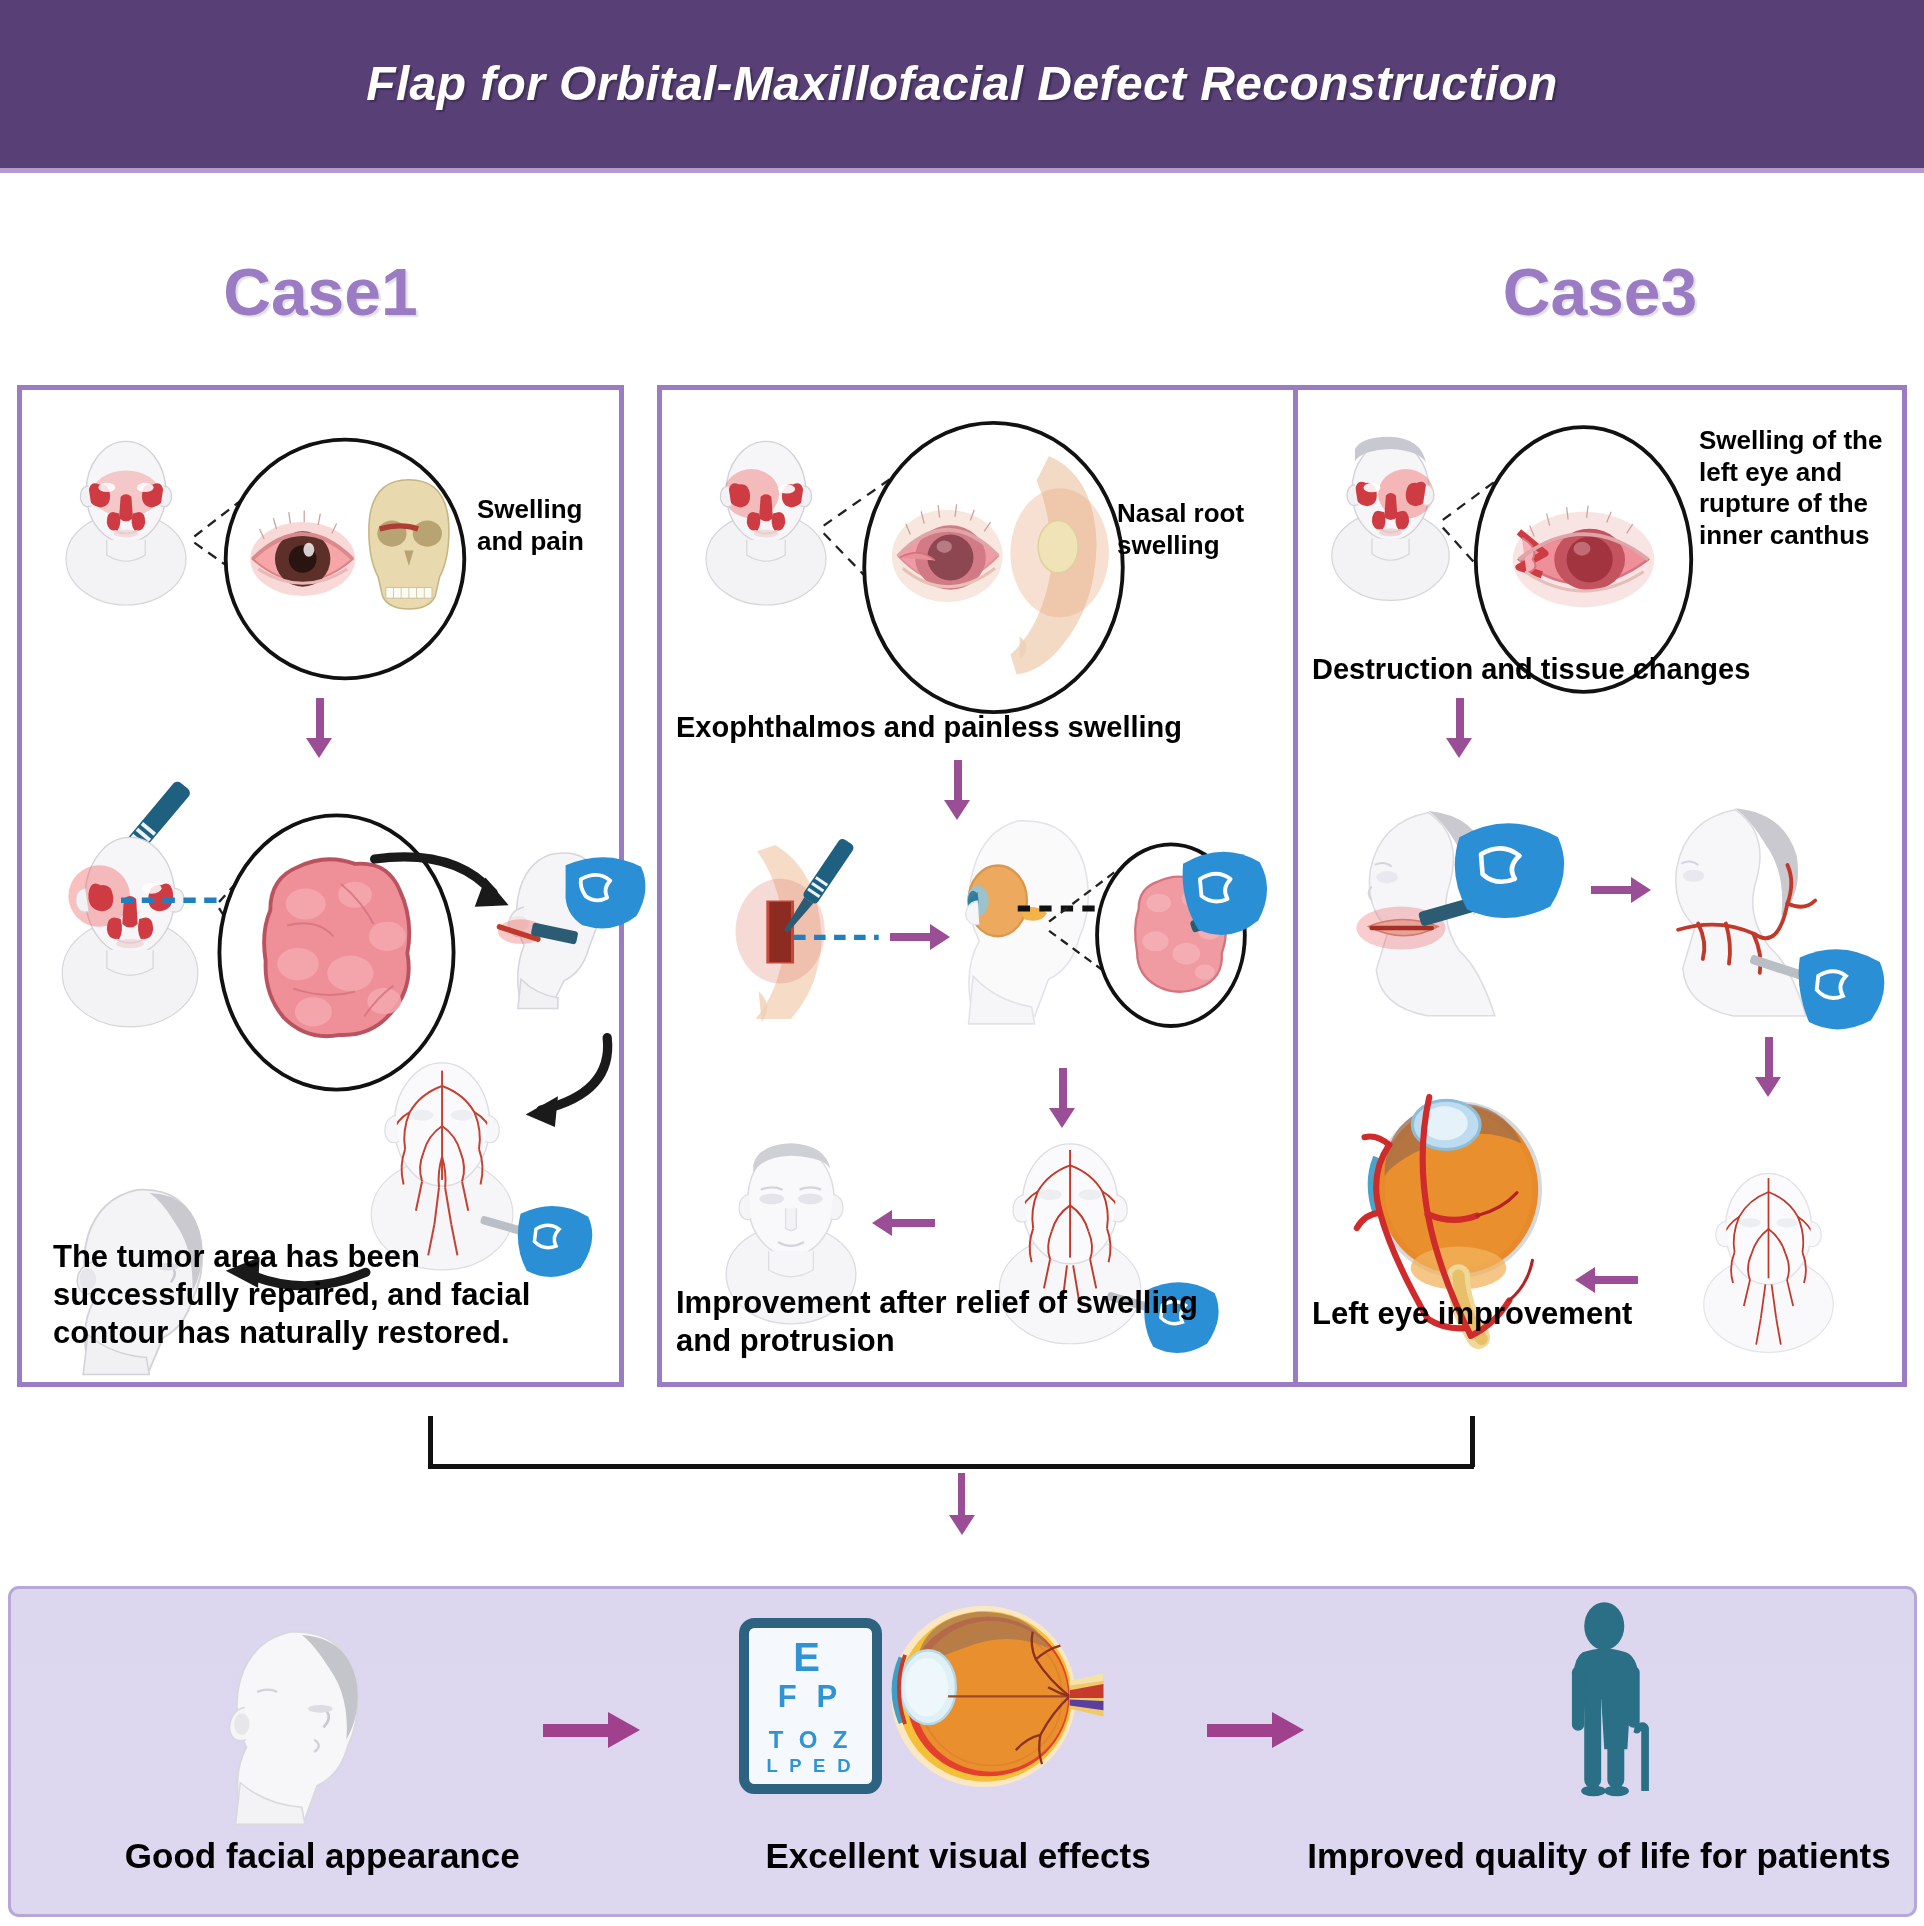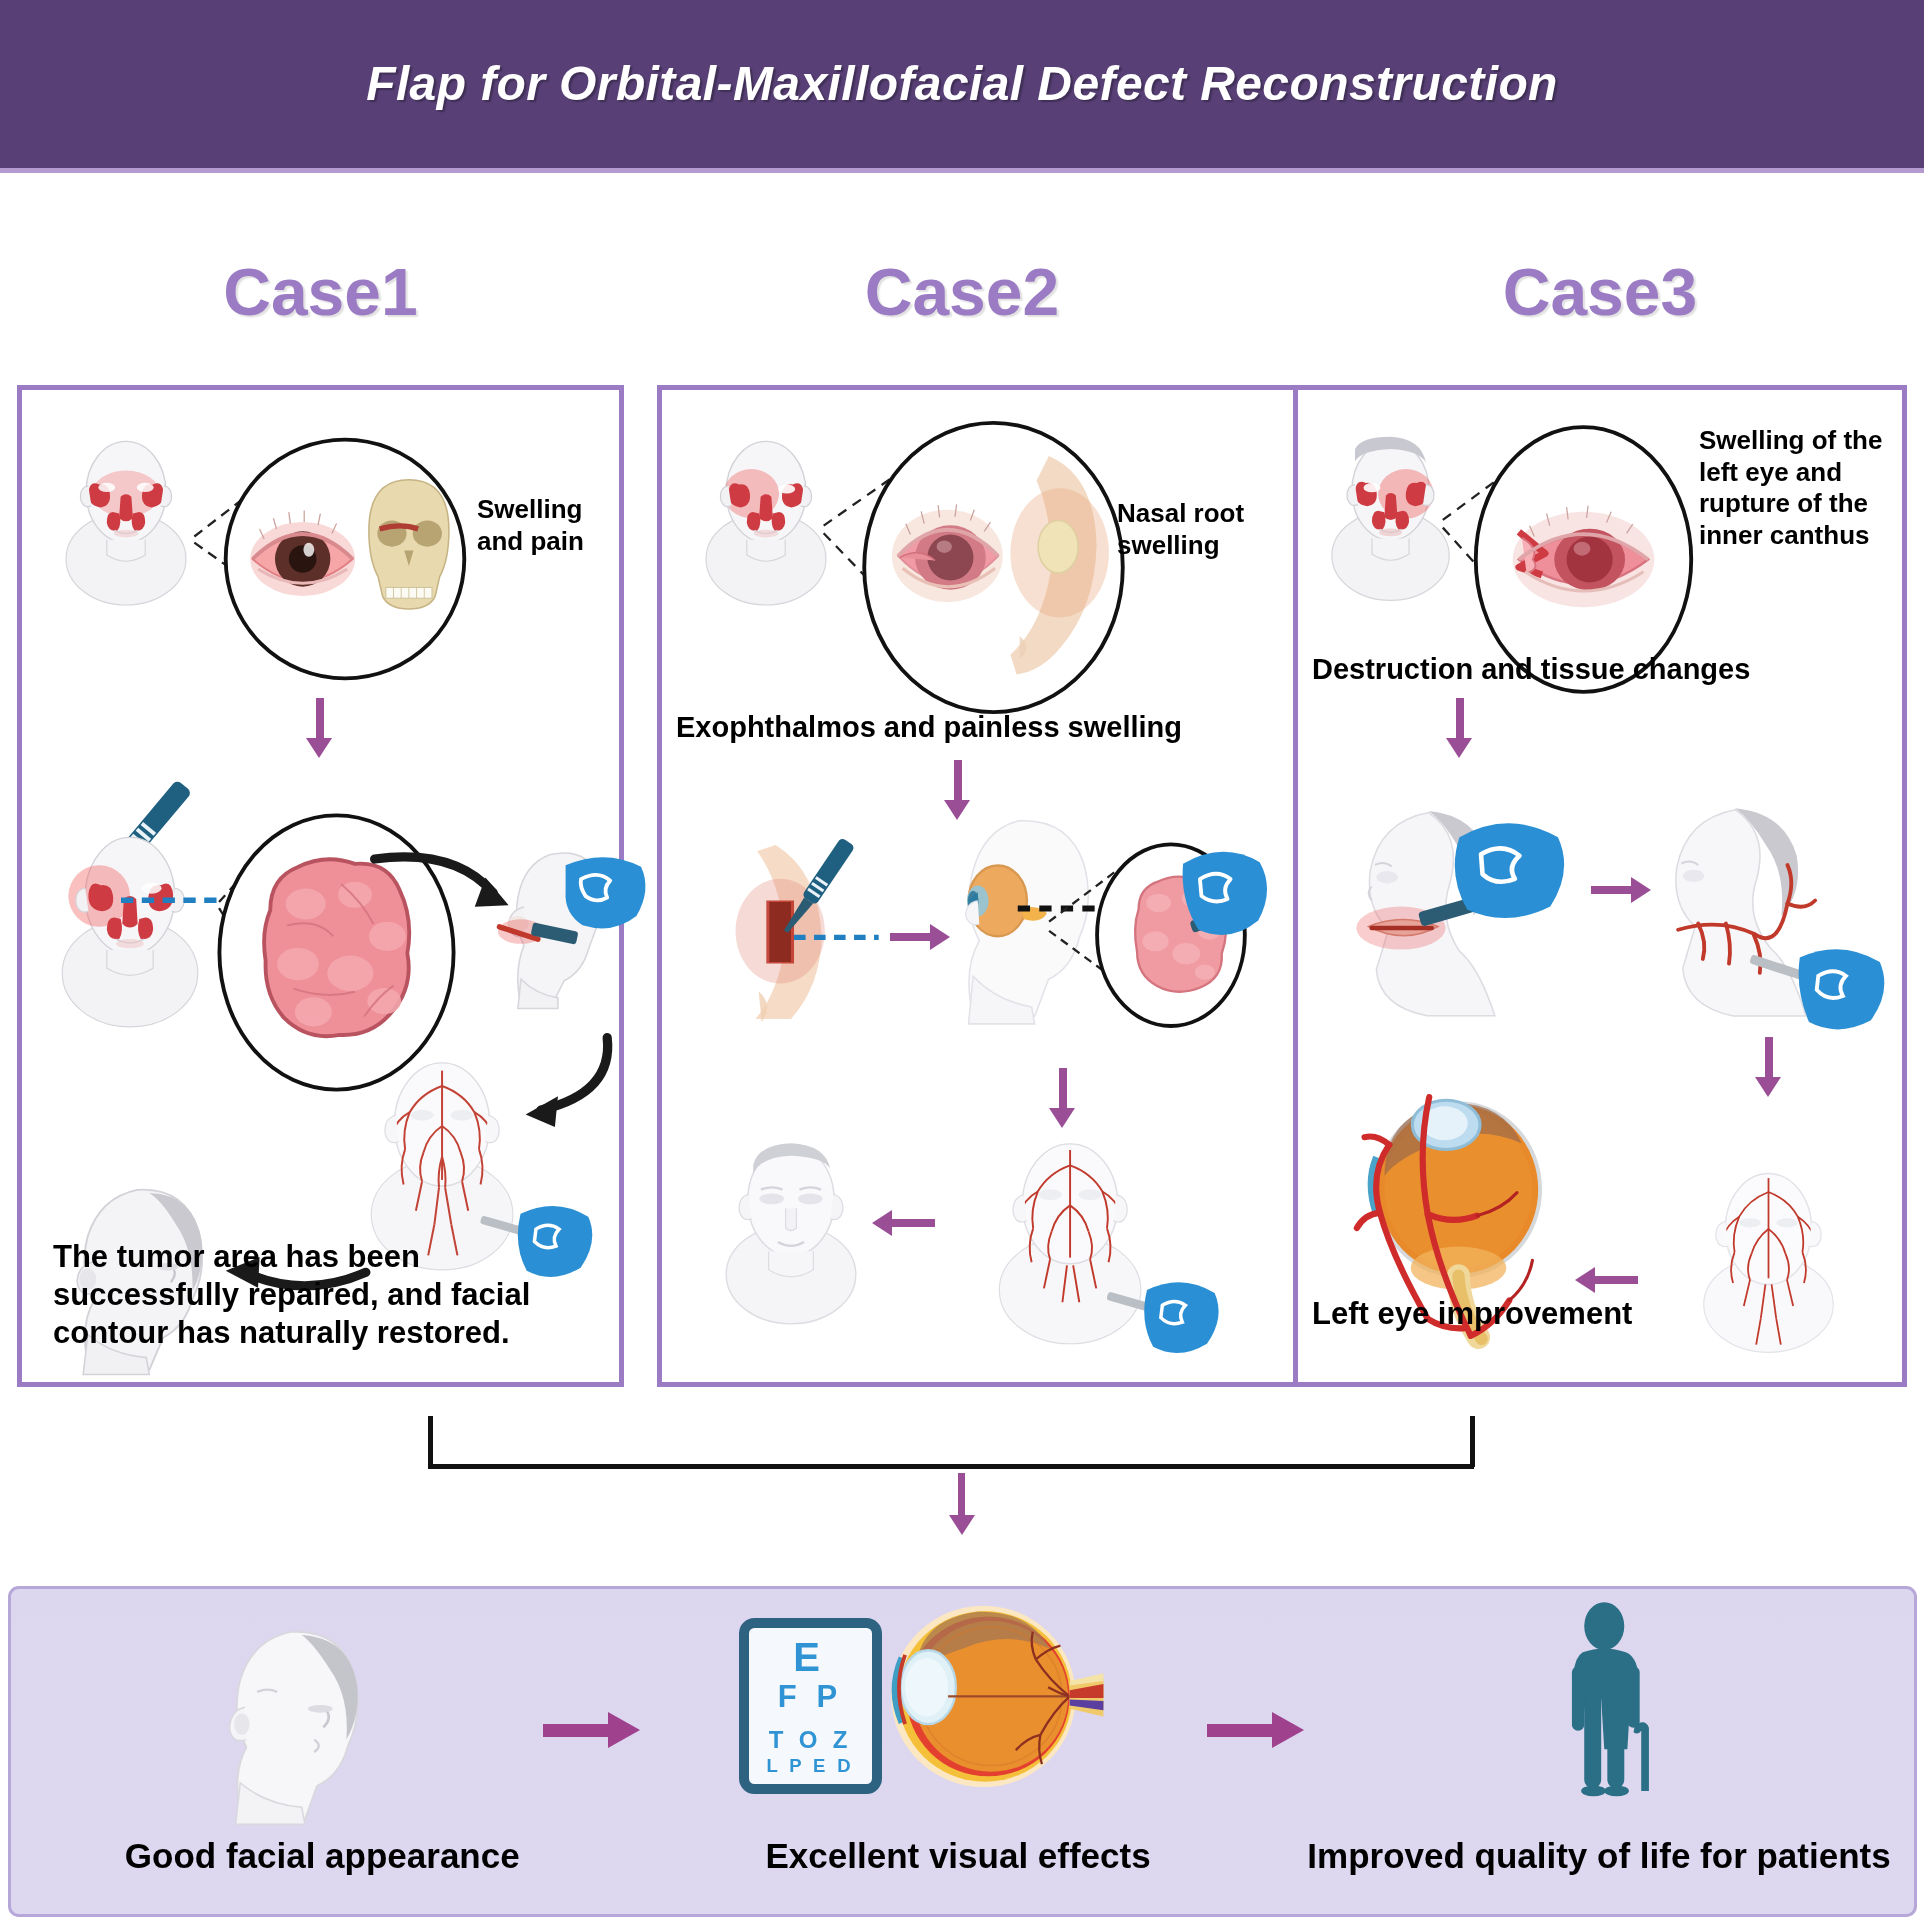--- a/index.html
+++ b/index.html
@@ -118,21 +118,20 @@
 <body>
 
 <div id="root">
 
   <div class="title-banner">
     <div class="title-line">Flap for Orbital-Maxillofacial Defect Reconstruction</div>
   </div>
   <div class="banner-underline"></div>
 
   <div class="case-heading" id="case-h-1">Case1</div>
-  <div class="case-heading" id="case-h-2">Case2</div>
   <div class="case-heading" id="case-h-3">Case3</div>
 
   <div class="case-panel" id="case-panel-1">
    <div class="panel-inner">
 
     <svg style="position:absolute;left:31px;top:42px;" width="146" height="177" viewBox="0 0 190 230">
       <ellipse cx="95" cy="165" rx="78" ry="60" fill="#f3f3f5" stroke="#d5d5da" stroke-width="1.5"></ellipse>
       <ellipse cx="95" cy="78" rx="52" ry="66" fill="#f6f6f8" stroke="#d2d2d8" stroke-width="1.8"></ellipse>
       <ellipse cx="95" cy="80" rx="44" ry="30" fill="#ef6e6e" opacity="0.34"></ellipse>
       <path d="M60 68 Q48 62 46 78 Q45 96 62 98 Q76 96 74 80 Q72 66 60 68Z" fill="#cf3b42"></path>
@@ -516,20 +515,24 @@
       <ellipse cx="130" cy="84" rx="16" ry="7" fill="#e4e4ea"></ellipse>
       <path d="M66 72 Q80 66 94 72" stroke="#d4d4dc" stroke-width="3" fill="none"></path>
       <path d="M116 72 Q130 66 144 72" stroke="#d4d4dc" stroke-width="3" fill="none"></path>
       <path d="M98 96 L98 122 Q105 128 112 122 L112 96" fill="#f3f3f6" stroke="#dcdce2" stroke-width="1.6"></path>
       <path d="M88 140 Q105 150 122 140" stroke="#d4d4dc" stroke-width="3" fill="none"></path>
       <path d="M50 78 Q36 82 38 100 Q42 114 54 110" fill="#f5f5f7" stroke="#dcdce2" stroke-width="1.6"></path>
       <path d="M160 78 Q174 82 172 100 Q168 114 156 110" fill="#f5f5f7" stroke="#dcdce2" stroke-width="1.6"></path>
       <path d="M76 152 L76 176 Q105 194 134 176 L134 152" fill="#f6f6f8" stroke="#dcdce2" stroke-width="1.6"></path>
     </svg>
 
+    <div class="panel-text caption" style="left:14px; top:894px; width:579px;">
+      <div>Improvement after relief of swelling</div>
+      <div>and protrusion</div>
+    </div>
 
    </div>
   </div>
 
   <div class="case-panel" id="case-panel-3">
    <div class="panel-inner">
 
     <svg style="position:absolute;left:23px;top:42px;" width="139" height="170" viewBox="0 0 180 220">
       <ellipse cx="90" cy="160" rx="76" ry="58" fill="#f3f3f5" stroke="#d5d5da" stroke-width="1.5"></ellipse>
       <ellipse cx="90" cy="76" rx="50" ry="64" fill="#f6f6f8" stroke="#d2d2d8" stroke-width="1.8"></ellipse>

